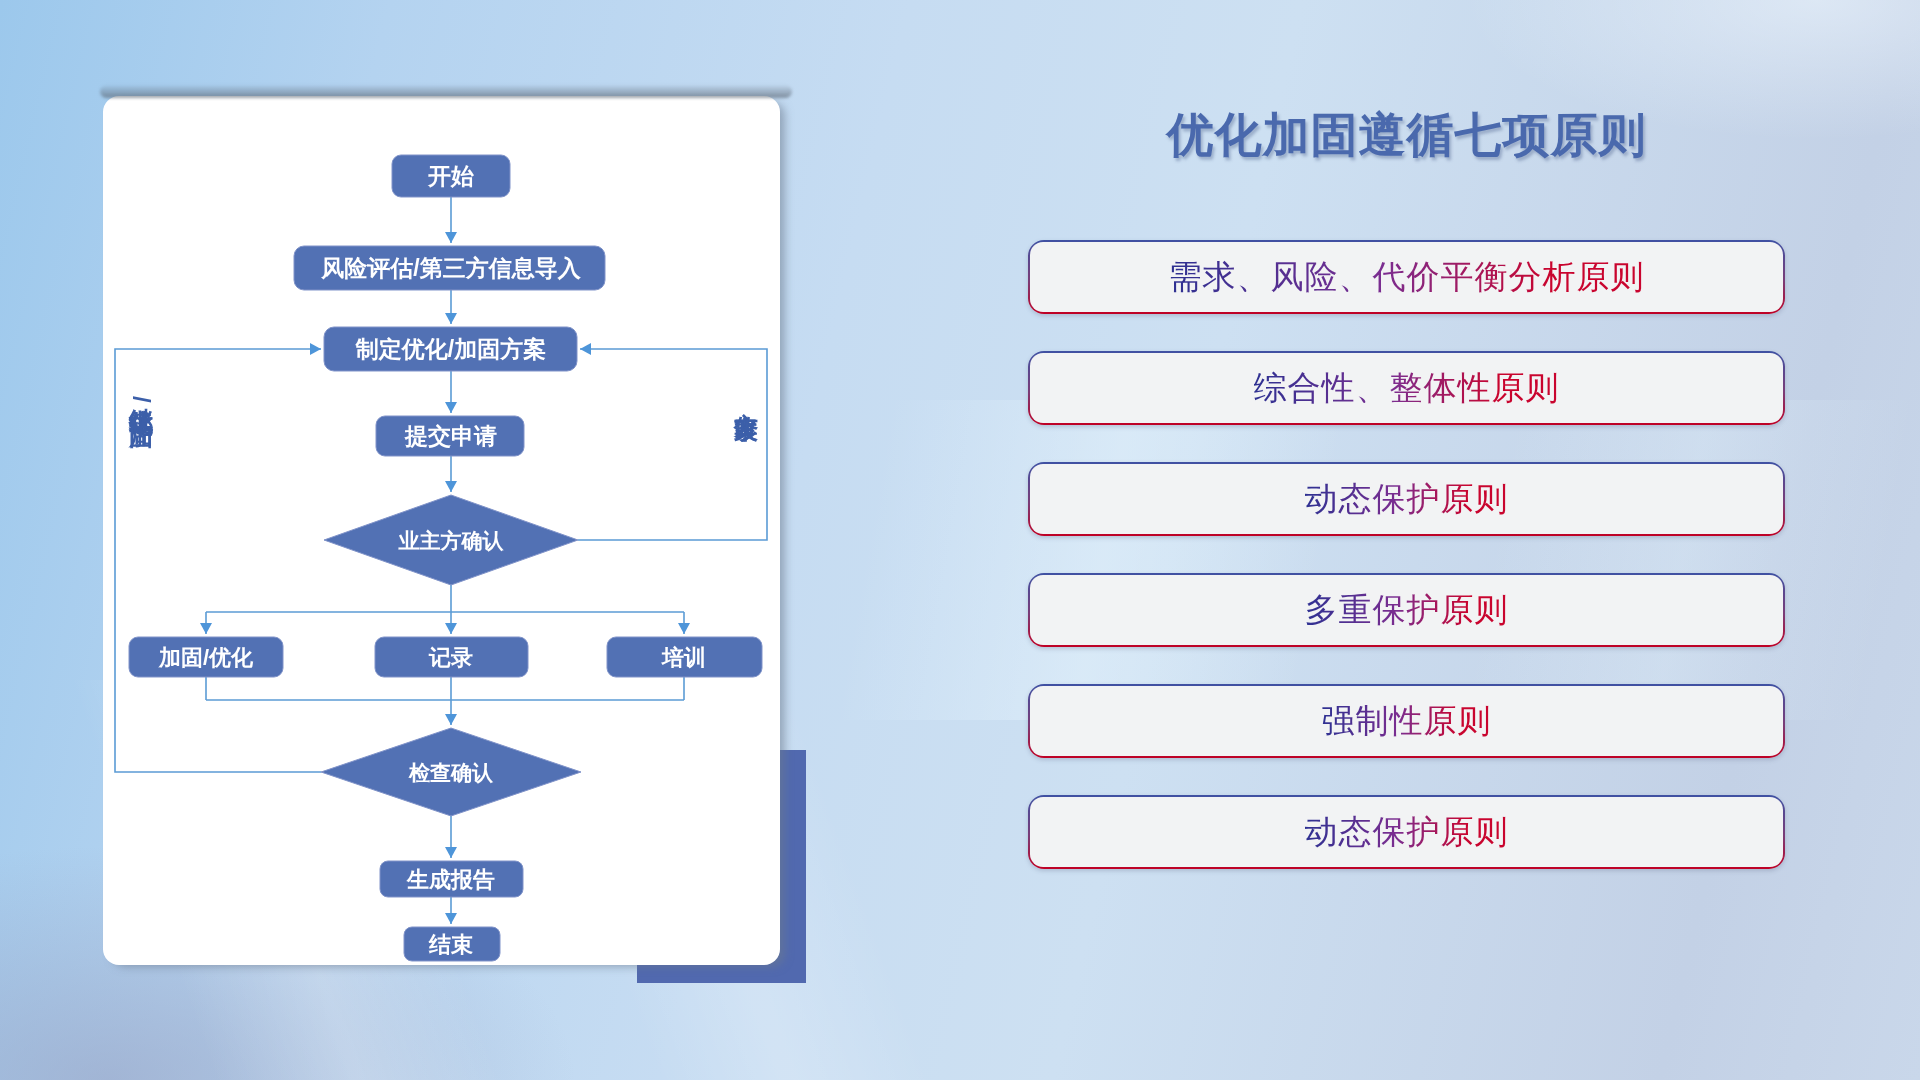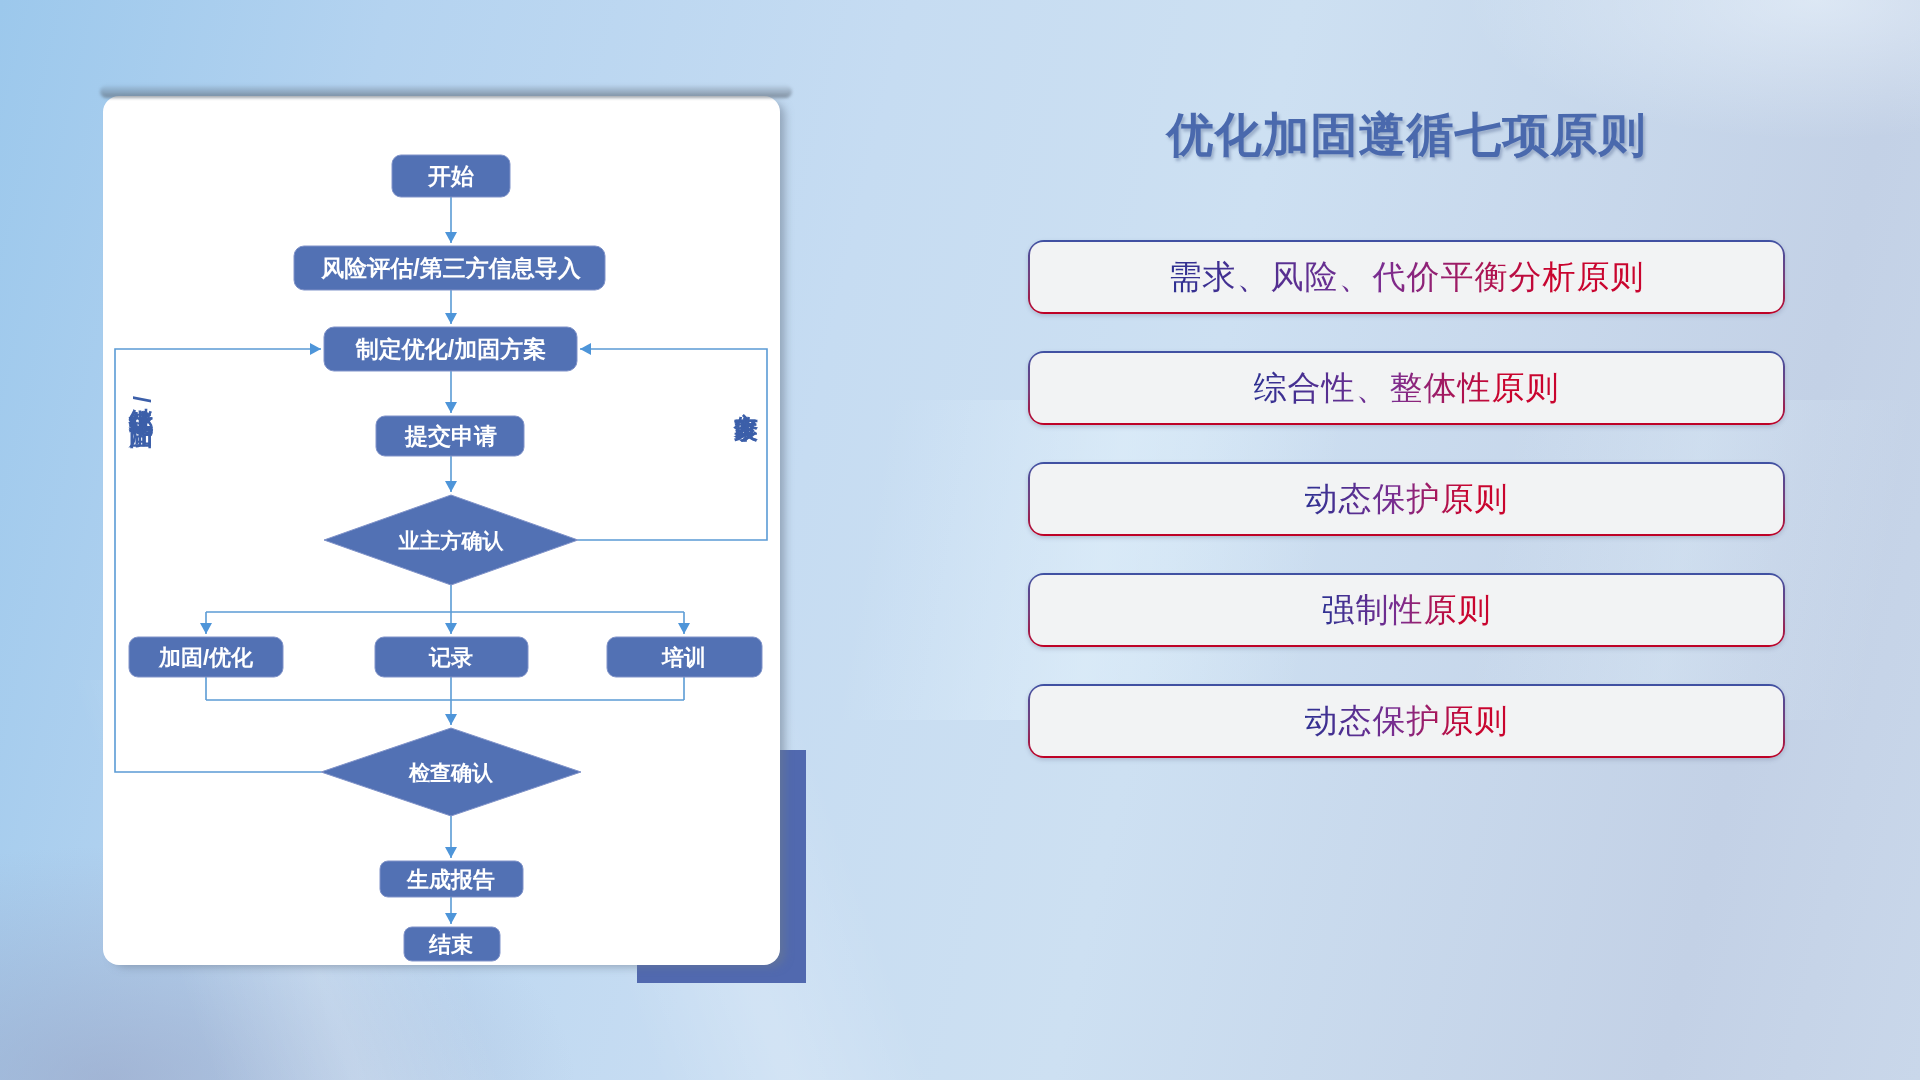--- a/index.html
+++ b/index.html
@@ -158,20 +158,25 @@
         <span class="principle-label">综合性、整体性原则</span>
       </div>
     </div>
     <div class="principle">
       <div class="principle-inner">
         <span class="principle-label">动态保护原则</span>
       </div>
     </div>
     <div class="principle">
       <div class="principle-inner">
+        <span class="principle-label">多重保护原则</span>
+      </div>
+    </div>
+    <div class="principle">
+      <div class="principle-inner">
         <span class="principle-label">强制性原则</span>
       </div>
     </div>
     <div class="principle">
       <div class="principle-inner">
         <span class="principle-label">动态保护原则</span>
       </div>
     </div>
   </div>
 </div>

